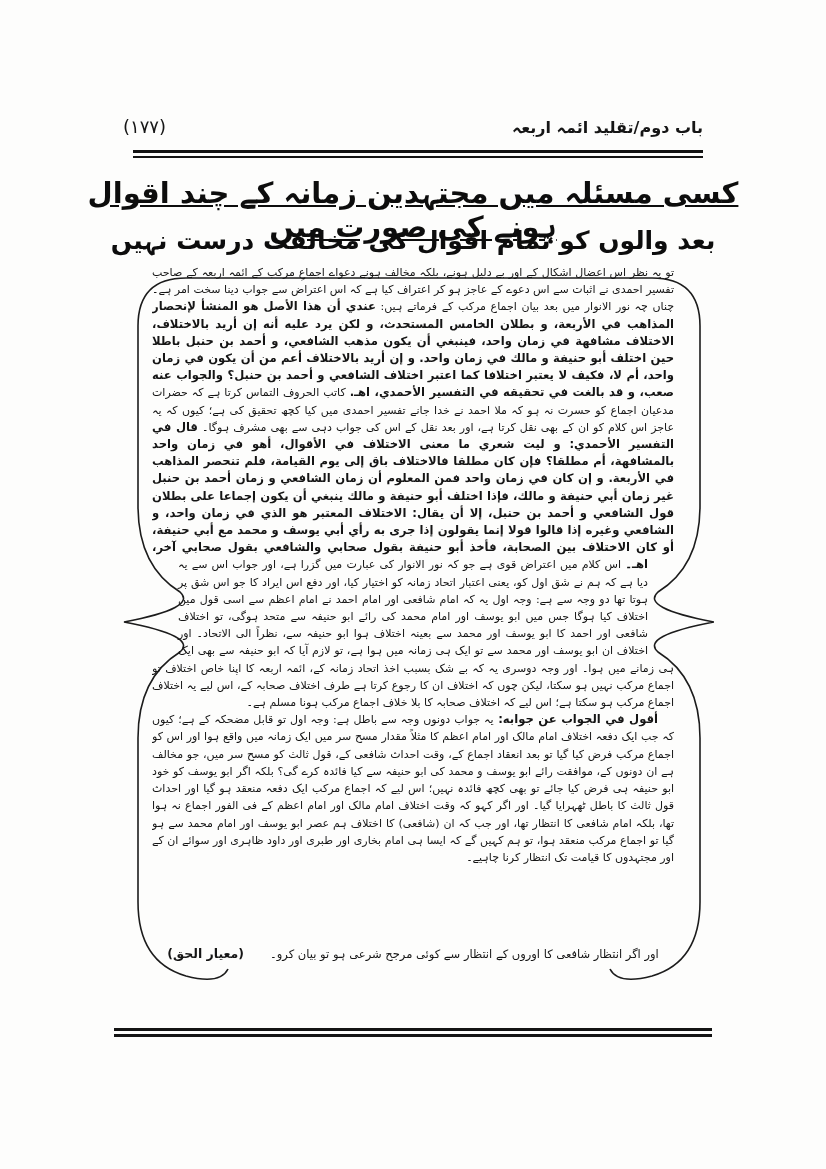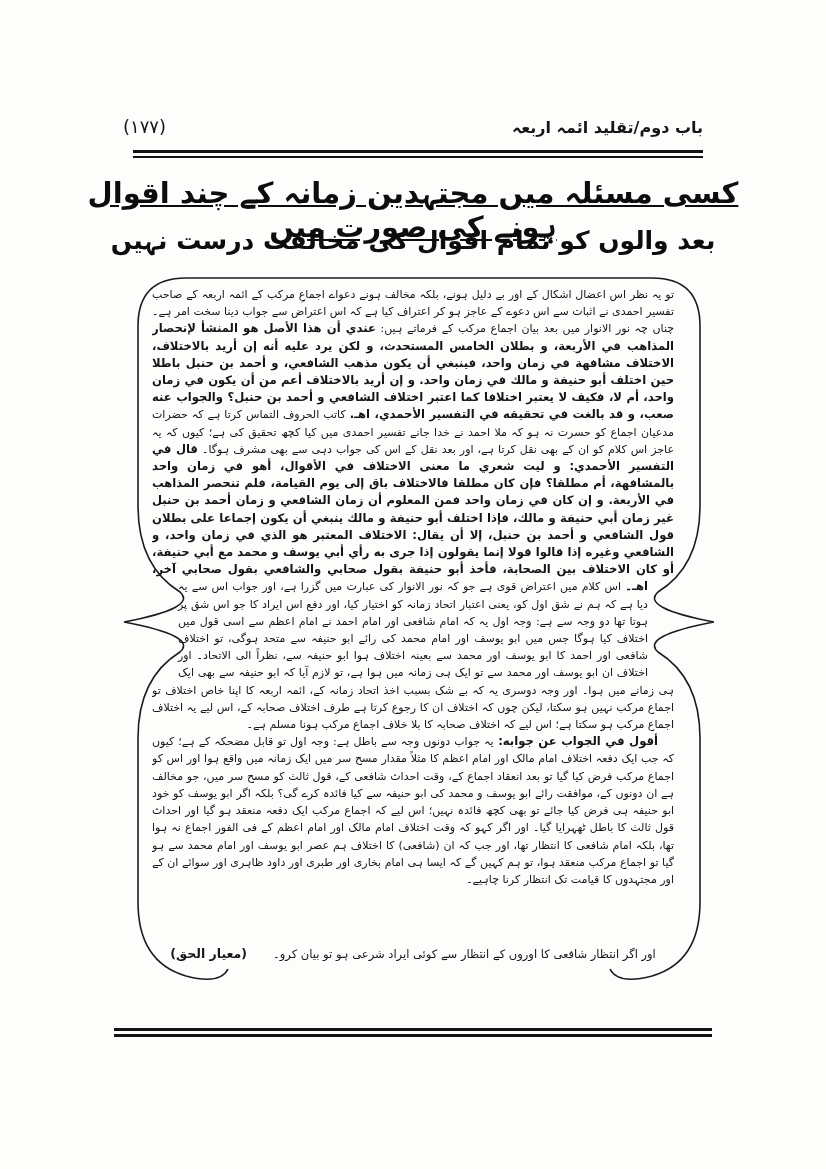--- a/index.html
+++ b/index.html
@@ -24,21 +24,21 @@
     border-top:3px solid #141414;border-bottom:2px solid #141414;
   }
   
   .t1,.t2{position:absolute;right:60px;left:60px;text-align:center;margin:0;color:#0d0d0d;}
   .t1{top:176px;font-size:29px;font-weight:700;text-decoration:underline;}
   .t2{top:226px;font-size:25px;font-weight:700;}
   
   .frame{position:absolute;top:262px;right:112px;width:602px;height:748px;}
   .frame svg{position:absolute;inset:0;}
   .bodytext{
-    position:absolute;top:24px;right:40px;width:522px;height:662px;overflow:hidden;
+    position:absolute;top:2px;right:40px;width:522px;height:662px;overflow:hidden;
     direction:rtl;text-align:justify;text-justify:inter-word;
     font-size:11px;line-height:17.2px;color:#151515;
   }
   .para{margin:0;}
   .para.indent{text-indent:16px;}
   .ur{font-weight:400;}
   .ar{font-weight:700;font-size:11.6px;}
   .pinch{height:92px;}
   .p-r{float:right;width:26px;}
   .p-l{float:left;width:26px;}
@@ -92,21 +92,21 @@
         <span class="pinch p-l"></span>
         <span class="ur"> اس کلام میں اعتراض قوی ہے جو کہ نور الانوار کی عبارت میں گزرا ہے، اور جواب اس سے یہ دیا ہے کہ ہم نے شق اول کو، یعنی اعتبار اتحاد زمانہ کو اختیار کیا، اور دفع اس ایراد کا جو اس شق پر ہوتا تھا دو وجہ سے ہے: وجہ اول یہ کہ امام شافعی اور امام احمد نے امام اعظم سے اسی قول میں اختلاف کیا ہوگا جس میں ابو یوسف اور امام محمد کی رائے ابو حنیفہ سے متحد ہوگی، تو اختلاف شافعی اور احمد کا ابو یوسف اور محمد سے بعینہ اختلاف ہوا ابو حنیفہ سے، نظراً الی الاتحاد۔ اور اختلاف ان ابو یوسف اور محمد سے تو ایک ہی زمانہ میں ہوا ہے، تو لازم آیا کہ ابو حنیفہ سے بھی ایک ہی زمانے میں ہوا۔ اور وجہ دوسری یہ کہ بے شک بسبب اخذ اتحاد زمانہ کے، ائمہ اربعہ کا اپنا خاص اختلاف تو اجماع مرکب نہیں ہو سکتا، لیکن چوں کہ اختلاف ان کا رجوع کرتا ہے طرف اختلاف صحابہ کے، اس لیے یہ اختلاف اجماع مرکب ہو سکتا ہے؛ اس لیے کہ اختلاف صحابہ کا بلا خلاف اجماع مرکب ہونا مسلم ہے۔</span>
       </p>
       <p class="para indent">
         <span class="ar">أقول في الجواب عن جوابه: </span>
         <span class="ur">یہ جواب دونوں وجہ سے باطل ہے: وجہ اول تو قابل مضحکہ کے ہے؛ کیوں کہ جب ایک دفعہ اختلاف امام مالک اور امام اعظم کا مثلاً مقدار مسح سر میں ایک زمانہ میں واقع ہوا اور اس کو اجماع مرکب فرض کیا گیا تو بعد انعقاد اجماع کے، وقت احداث شافعی کے، قول ثالث کو مسح سر میں، جو مخالف ہے ان دونوں کے، موافقت رائے ابو یوسف و محمد کی ابو حنیفہ سے کیا فائدہ کرے گی؟ بلکہ اگر ابو یوسف کو خود ابو حنیفہ ہی فرض کیا جائے تو بھی کچھ فائدہ نہیں؛ اس لیے کہ اجماع مرکب ایک دفعہ منعقد ہو گیا اور احداث قول ثالث کا باطل ٹھہرایا گیا۔ اور اگر کہو کہ وقت اختلاف امام مالک اور امام اعظم کے فی الفور اجماع نہ ہوا تھا، بلکہ امام شافعی کا انتظار تھا، اور جب کہ ان (شافعی) کا اختلاف ہم عصر ابو یوسف اور امام محمد سے ہو گیا تو اجماع مرکب منعقد ہوا، تو ہم کہیں گے کہ ایسا ہی امام بخاری اور طبری اور داود ظاہری اور سوائے ان کے اور مجتہدوں کا قیامت تک انتظار کرنا چاہیے۔</span>
       </p>
     </div>
 
     <div class="closing">
-      <span class="ur">اور اگر انتظار شافعی کا اوروں کے انتظار سے کوئی ایراد شرعی ہو تو بیان کرو۔</span>
+      <span class="ur">اور اگر انتظار شافعی کا اوروں کے انتظار سے کوئی مرجح شرعی ہو تو بیان کرو۔</span>
       <span class="cite">(معیار الحق)</span>
     </div>
 
   </div>
 
   <div class="rule rule-bottom"></div>
 
 </div>
 
 </body></html>

